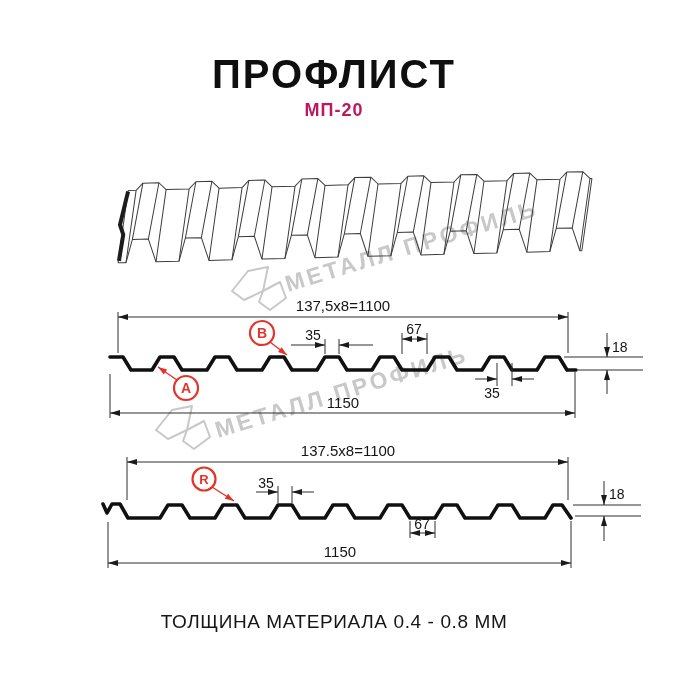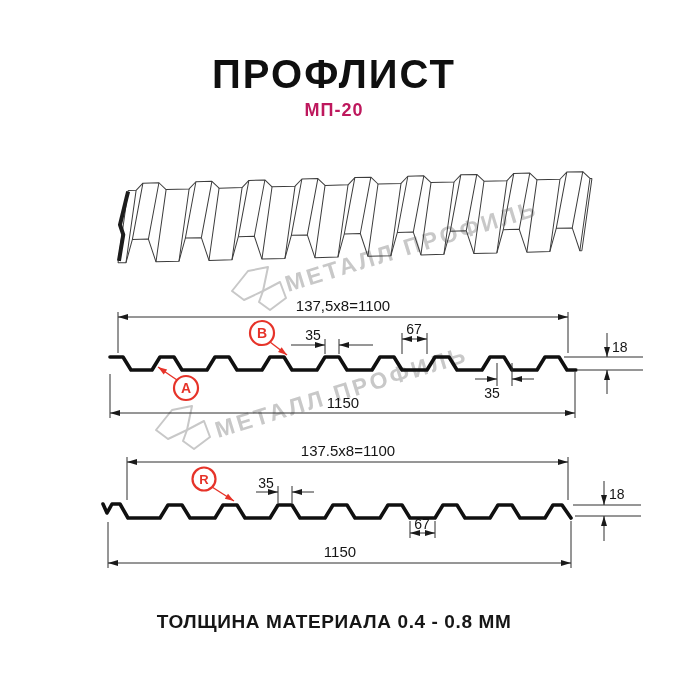--- a/index.html
+++ b/index.html
@@ -1,21 +1,21 @@
 <!DOCTYPE html>
 <html><head>
 <meta charset="utf-8">
 <style>
   html,body{margin:0;padding:0;background:#ffffff;}
   #stage{position:relative;width:700px;height:700px;background:#fff;overflow:hidden;
          font-family:"Liberation Sans", sans-serif;color:#111;}
   .txt{position:absolute;left:0;width:668px;text-align:center;}
   #title{top:52px;font-size:40px;font-weight:bold;letter-spacing:2px;color:#0f0f0f;}
   #subtitle{top:100px;font-size:18px;font-weight:bold;letter-spacing:1px;color:#be185d;}
-  #footer{top:611px;font-size:19px;font-weight:bold;letter-spacing:0.6px;color:#161616;}
+  #footer{top:611px;font-size:19px;font-weight:normal;letter-spacing:0.6px;color:#161616;}
   svg{position:absolute;top:0;left:0;}
   .thin{stroke:#2e2e2e;stroke-width:1;fill:none;}
   .prof{stroke:#101010;stroke-width:3.6;fill:none;stroke-linejoin:round;stroke-linecap:round;}
   .draw{stroke:#3c3c3c;stroke-width:1;fill:none;stroke-linejoin:round;}
   .edge{stroke:#1c1c1c;stroke-width:4;fill:none;stroke-linejoin:round;}
   .dimtxt{font:15px "Liberation Sans", sans-serif;fill:#151515;}
   .dimtxt-s{font:14px "Liberation Sans", sans-serif;fill:#151515;}
   .red{stroke:#e63329;fill:none;stroke-width:2.2;}
   .redln{stroke:#e63329;stroke-width:1.4;fill:none;}
   .redtxt{font:bold 14px "Liberation Sans", sans-serif;fill:#e63329;}

